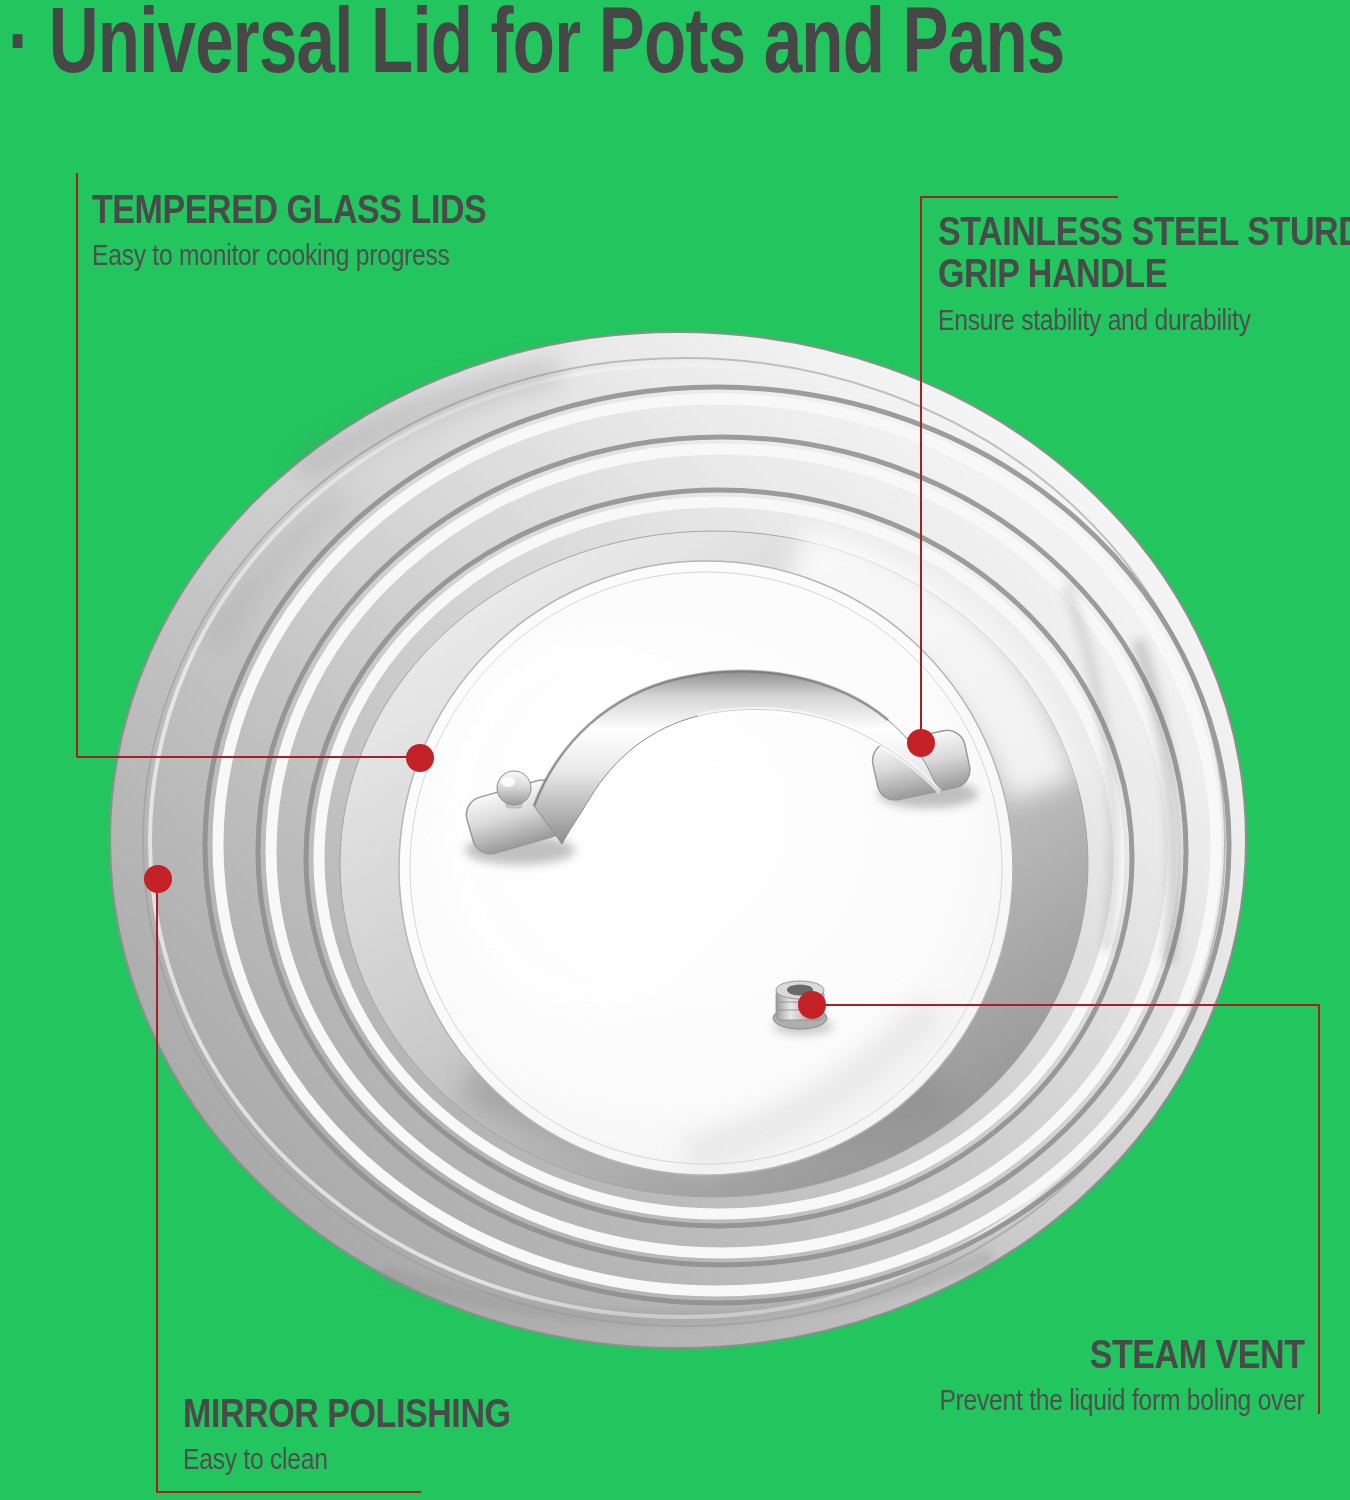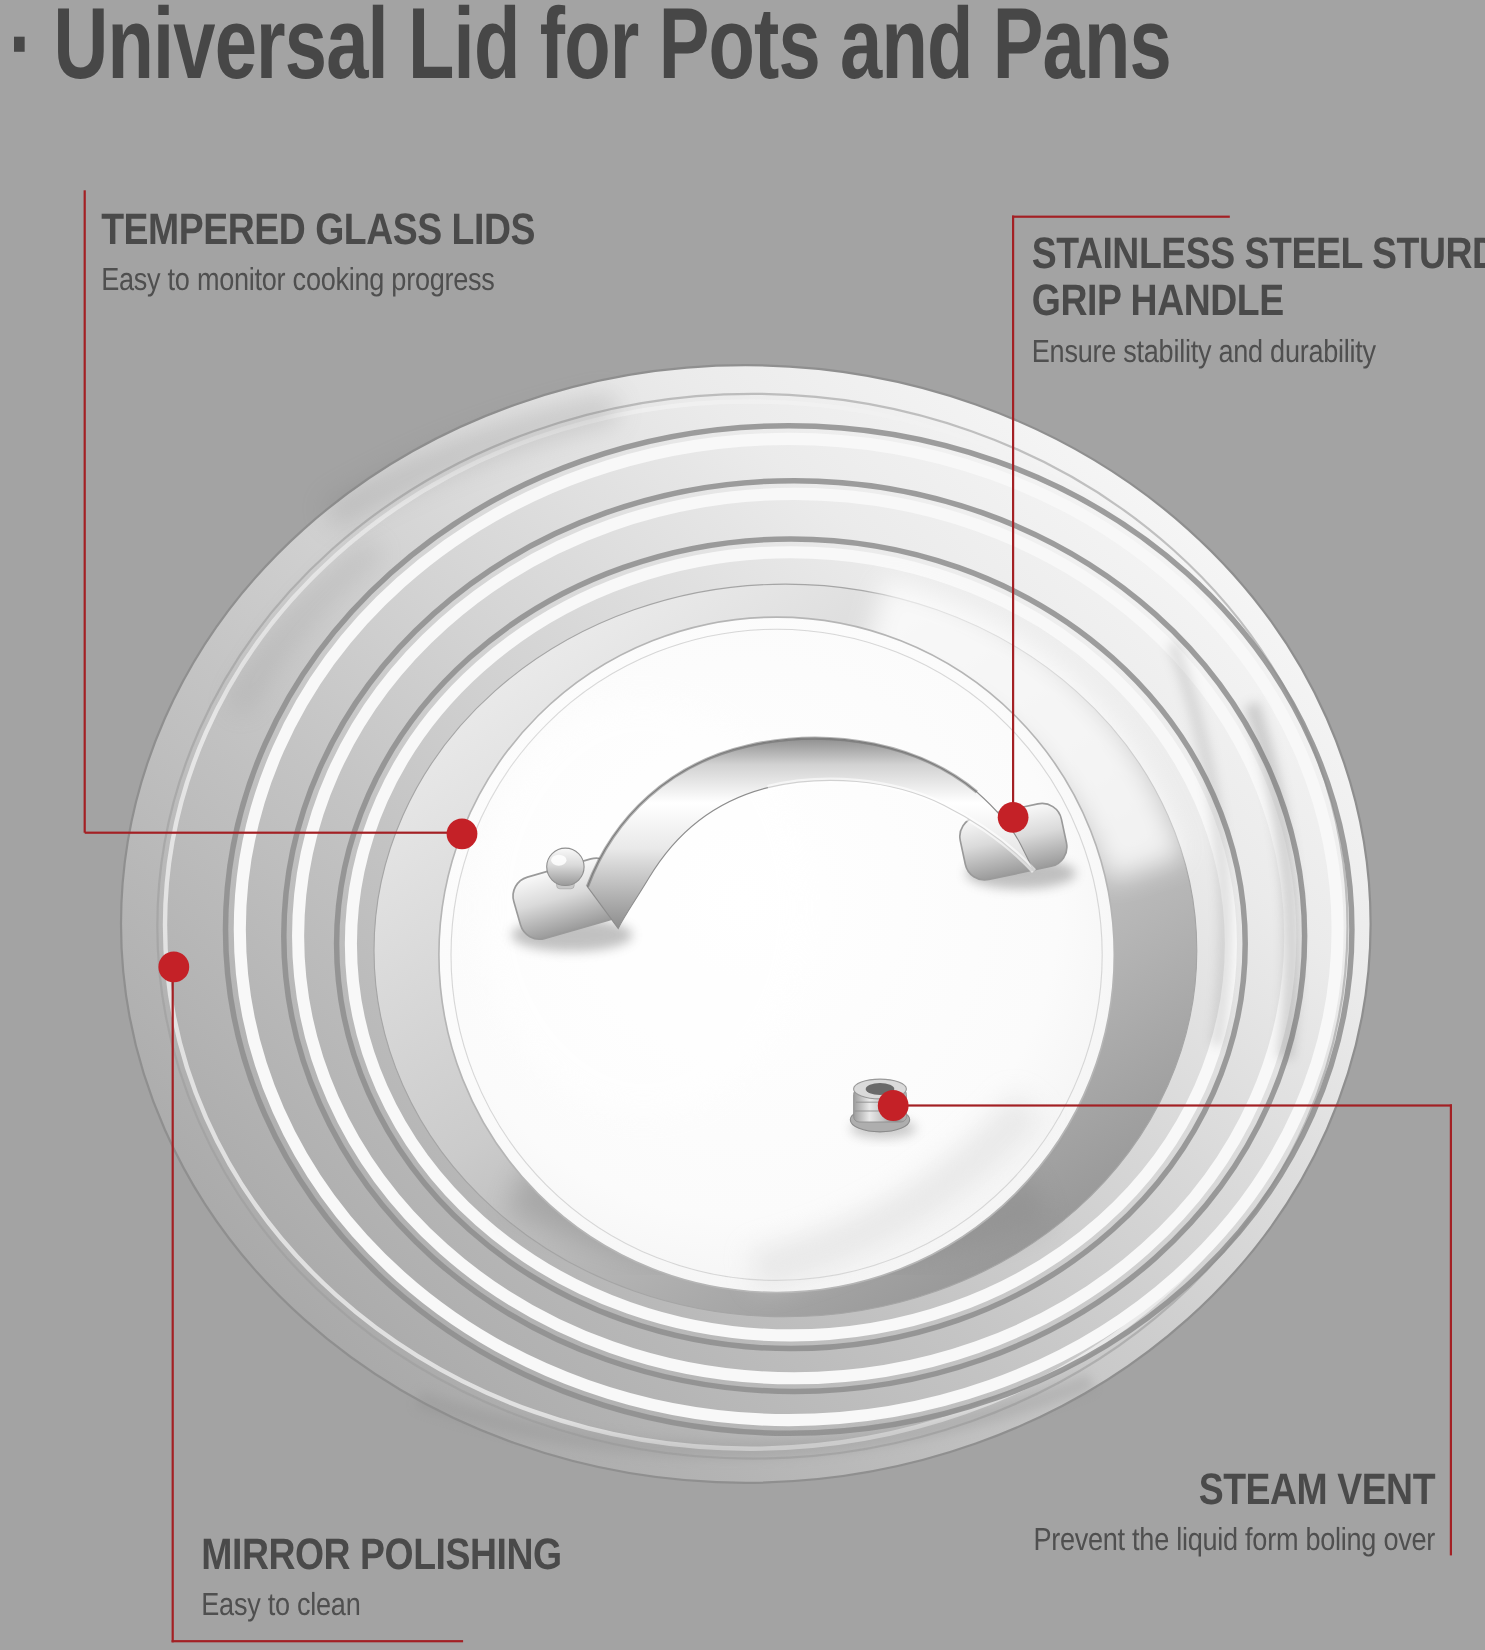--- a/index.html
+++ b/index.html
@@ -1,19 +1,19 @@
 <!DOCTYPE html>
 <html><head>
 <meta charset="utf-8">
 <style>
   html,body{margin:0;padding:0;background:#ffffff;}
   .canvas{
     position:relative;
     width:1350px;height:1500px;
-    background:#a3a3a3;
+    background:#22c55e;
     overflow:hidden;
     font-family:"Liberation Sans", sans-serif;
   }
   .lid-svg{position:absolute;left:0;top:0;z-index:0;}
 
   
   .cl{position:absolute;background:#a32024;z-index:2;}
   .dot{
     position:absolute;width:28px;height:28px;border-radius:50%;
     background:#c42127;z-index:3;

